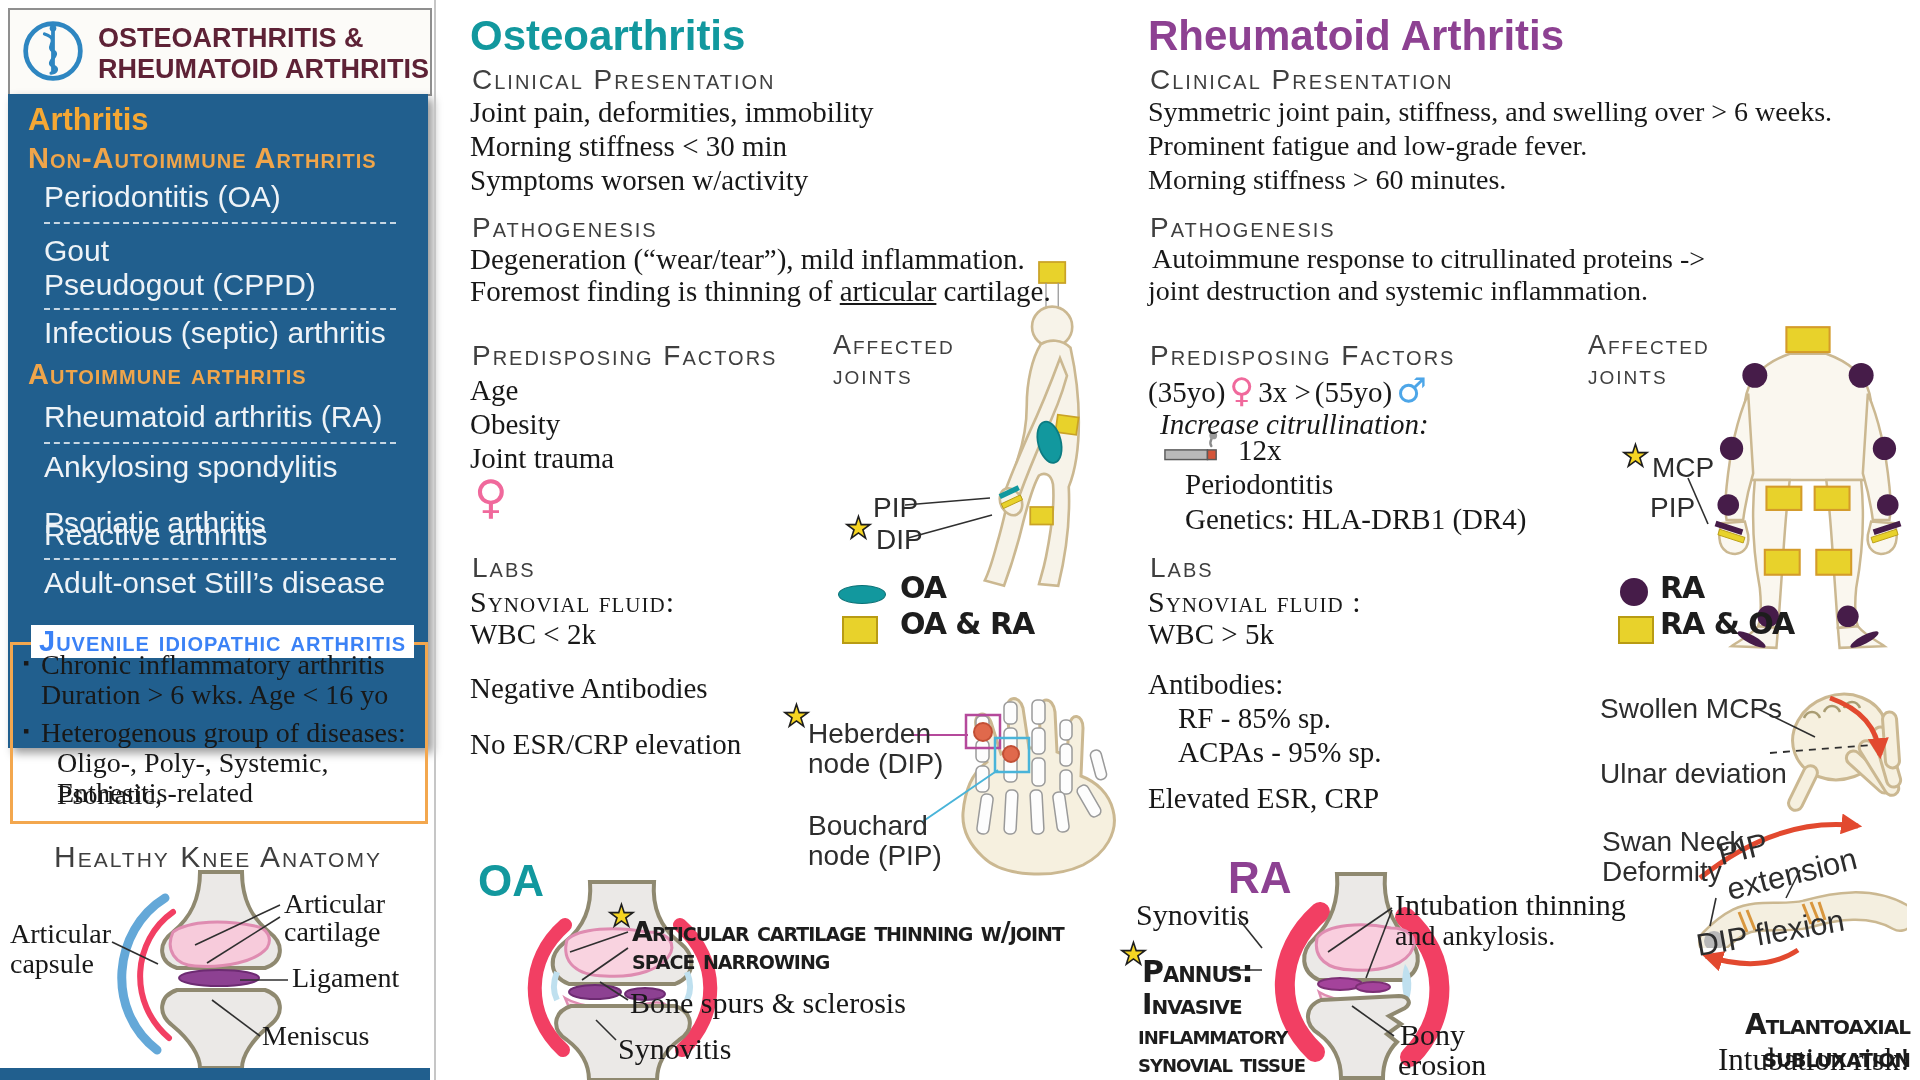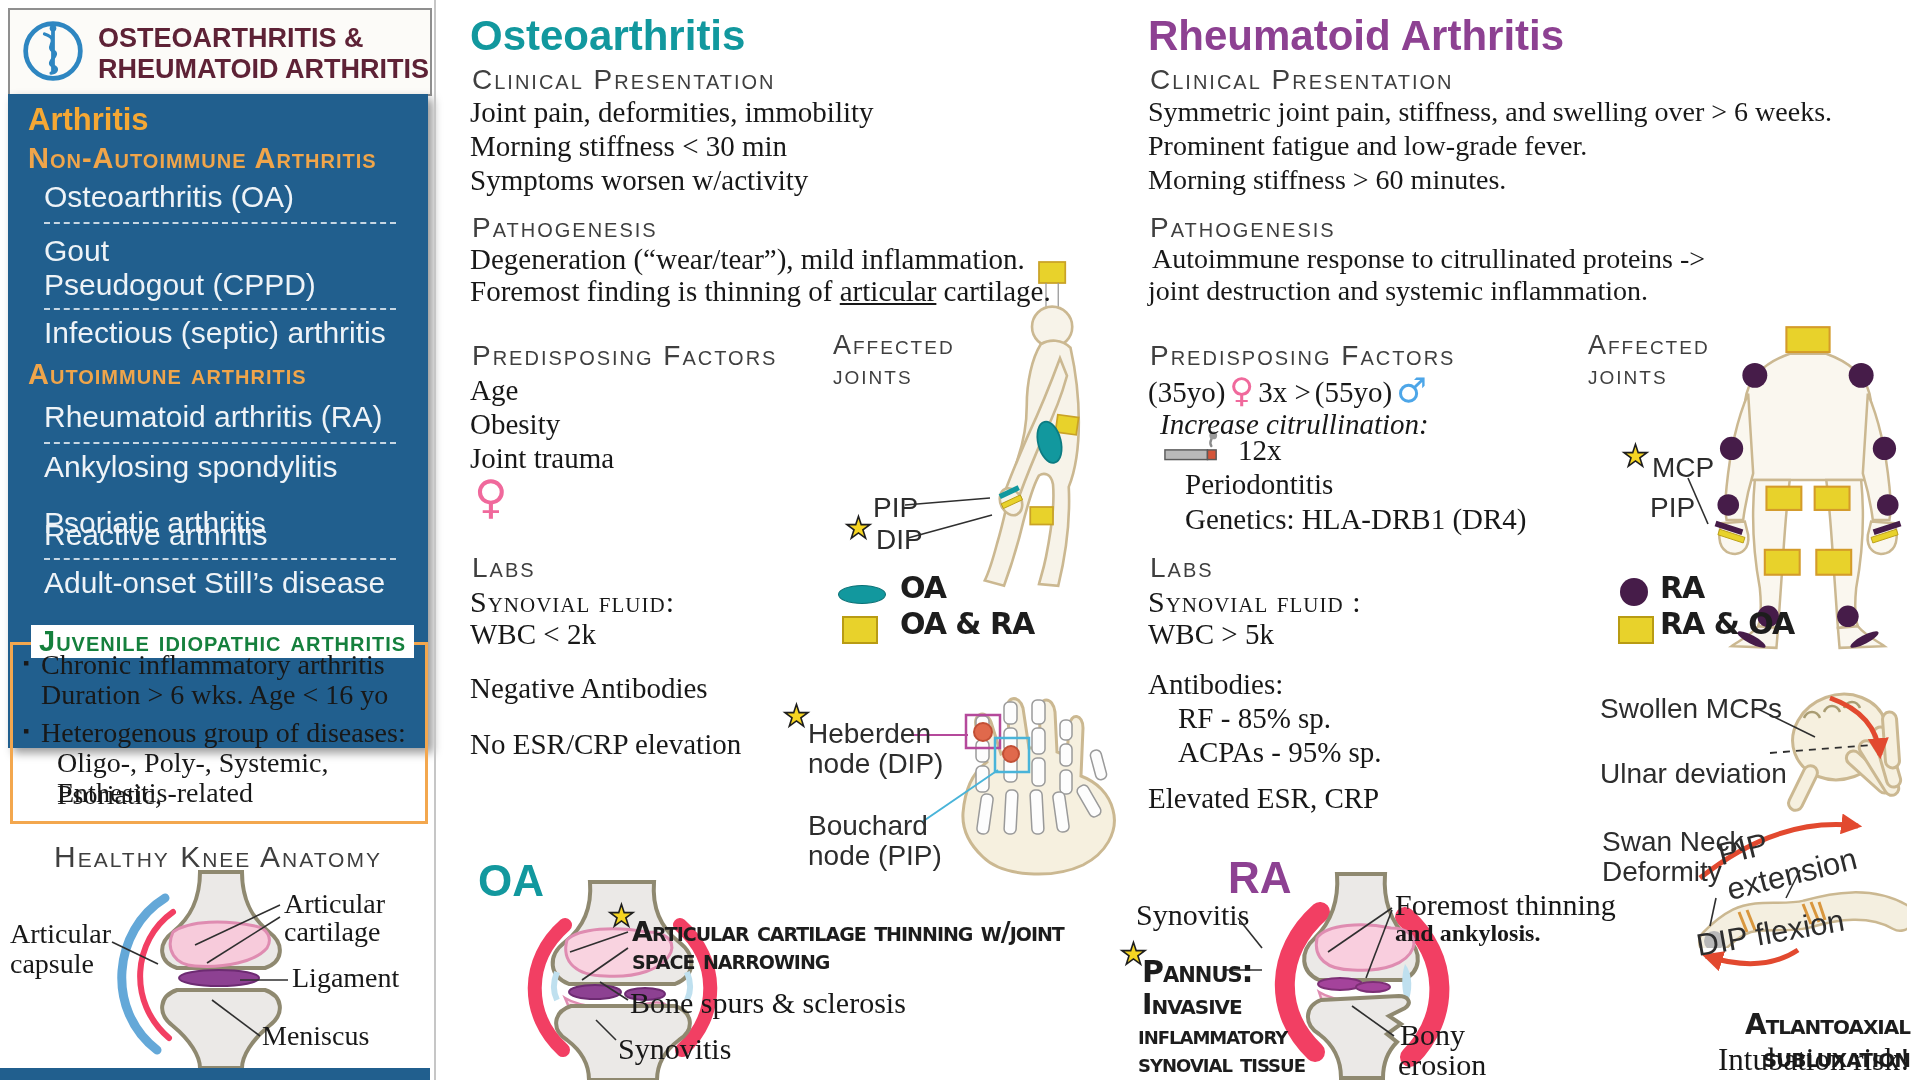--- a/index.html
+++ b/index.html
@@ -38,38 +38,38 @@
     </svg>
     <div class="abs txt" style="left:88px;top:13px;font-weight:700;font-size:27px;line-height:31px;color:#5e2236;">
       <div>OSTEOARTHRITIS &amp;</div>
       <div>RHEUMATOID ARTHRITIS</div>
     </div>
   </div>
 
   <div class="abs" style="left:8px;top:94px;width:420px;height:654px;background:#215f8e;box-shadow:5px 5px 9px rgba(0,0,0,0.4);">
     <div class="abs txt" style="left:20px;top:8px;color:#f5a834;font-weight:700;font-size:31px;">Arthritis</div>
     <div class="abs txt orange-sc" style="left:20px;top:48px;">Non-Autoimmune Arthritis</div>
-    <div class="abs txt white-item" style="left:36px;top:86px;">Osteoarthritis (OA)</div>
+    <div class="abs txt white-item" style="left:36px;top:86px;">Periodontitis (OA)</div>
     <div class="abs dashed-sep" style="left:36px;top:128px;"></div>
     <div class="abs txt white-item" style="left:36px;top:140px;">Gout</div>
     <div class="abs txt white-item" style="left:36px;top:174px;">Pseudogout (CPPD)</div>
     <div class="abs dashed-sep" style="left:36px;top:214px;"></div>
     <div class="abs txt white-item" style="left:36px;top:222px;">Infectious (septic) arthritis</div>
     <div class="abs txt orange-sc" style="left:20px;top:264px;">Autoimmune arthritis</div>
     <div class="abs txt white-item" style="left:36px;top:306px;">Rheumatoid arthritis (RA)</div>
     <div class="abs dashed-sep" style="left:36px;top:348px;"></div>
     <div class="abs txt white-item" style="left:36px;top:356px;">Ankylosing spondylitis</div>
     <div class="abs txt white-item" style="left:36px;top:390px;margin-top:22px;">Psoriatic arthritis</div>
     <div class="abs txt white-item" style="left:36px;top:424px;">Reactive arthritis</div>
     <div class="abs dashed-sep" style="left:36px;top:464px;"></div>
     <div class="abs txt white-item" style="left:36px;top:472px;">Adult-onset Still’s disease</div>
   </div>
 
   <div class="abs" style="left:10px;top:642px;width:412px;height:176px;border:3px solid #f3a74e;">
-    <div class="abs txt" style="left:18px;top:-20px;background:#ffffff;padding:0 8px;font-variant:small-caps;letter-spacing:1px;color:#15803d;font-size:29px;font-weight:600;white-space:nowrap;">Juvenile idiopathic arthritis</div>
+    <div class="abs txt" style="left:18px;top:-20px;background:#ffffff;padding:0 8px;font-variant:small-caps;letter-spacing:1px;color:#3b82f6;font-size:29px;font-weight:600;white-space:nowrap;">Juvenile idiopathic arthritis</div>
     <span class="abs txt serif" style="left:10px;top:8px;font-size:18px;">▪</span>
     <div class="abs txt serif" style="left:28px;top:4px;font-size:28px;">Chronic inflammatory arthritis</div>
     <div class="abs txt serif" style="left:28px;top:34px;font-size:28px;">Duration &gt; 6 wks.  Age &lt; 16 yo</div>
     <span class="abs txt serif" style="left:10px;top:76px;font-size:18px;">▪</span>
     <div class="abs txt serif" style="left:28px;top:72px;font-size:28px;">Heterogenous group of diseases:</div>
     <div class="abs txt serif" style="left:44px;top:102px;font-size:28px;">Oligo-, Poly-, Systemic, Psoriatic,</div>
     <div class="abs txt serif" style="left:44px;top:132px;font-size:28px;">Enthesitis-related</div>
   </div>
 
   <div class="abs txt sc" style="left:48px;top:840px;width:340px;text-align:center;font-size:30px;">Healthy Knee Anatomy</div>
@@ -319,22 +319,22 @@
     <path d="M64,120 C80,130 110,132 136,126 C148,122 154,126 150,132 C130,142 84,142 68,132 Z" fill="#fbdde8" stroke="#df8cb1" stroke-width="2.5"></path>
     <path d="M150,92 C158,102 158,120 152,132 C146,120 146,104 150,92 Z" fill="#bfe0ef"></path>
     <path d="M66,128 C50,134 48,152 64,162 C80,174 86,190 86,206 L128,206 C128,192 132,180 142,170 L132,162 L146,152 L134,144 L150,136 C158,130 152,124 144,124 Z" fill="#ebe9e7" stroke="#8f8970" stroke-width="4"></path>
   </svg>
   <div class="abs txt serif" style="left:1136px;top:898px;font-size:30px;">Synovitis</div>
   <span class="abs star" style="left:1120px;top:936px;">★</span>
   <div class="abs txt handcaps" style="left:1142px;top:954px;font-size:30px;">Pannus:</div>
   <div class="abs txt handcaps" style="left:1142px;top:988px;font-size:28px;">Invasive</div>
   <div class="abs txt handcaps" style="left:1138px;top:1020px;font-size:26px;">inflammatory</div>
   <div class="abs txt handcaps" style="left:1138px;top:1048px;font-size:26px;">synovial tissue</div>
-  <div class="abs txt serif" style="left:1395px;top:888px;font-size:30px;">Foremost thinning</div>
-  <div class="abs txt serif" style="left:1395px;top:920px;font-size:24px;font-weight:bold;">and ankylosis.</div>
+  <div class="abs txt serif" style="left:1395px;top:888px;font-size:30px;">Intubation thinning</div>
+  <div class="abs txt serif" style="left:1395px;top:920px;font-size:28px;">and ankylosis.</div>
   <div class="abs txt serif" style="left:1400px;top:1018px;font-size:30px;">Bony</div>
   <div class="abs txt serif" style="left:1398px;top:1048px;font-size:30px;">erosion</div>
 
   <svg class="abs" style="left:0;top:0;pointer-events:none;z-index:5;" width="1920" height="1080" viewBox="0 0 1920 1080">
     <defs>
       <marker id="arr" viewBox="0 0 10 10" refX="8" refY="5" markerWidth="4.2" markerHeight="4.2" orient="auto-start-reverse">
         <path d="M0,0 L10,5 L0,10 z" fill="#e2492f"></path>
       </marker>
     </defs>
     <g stroke="#2f2f2f" stroke-width="1.6" fill="none">

